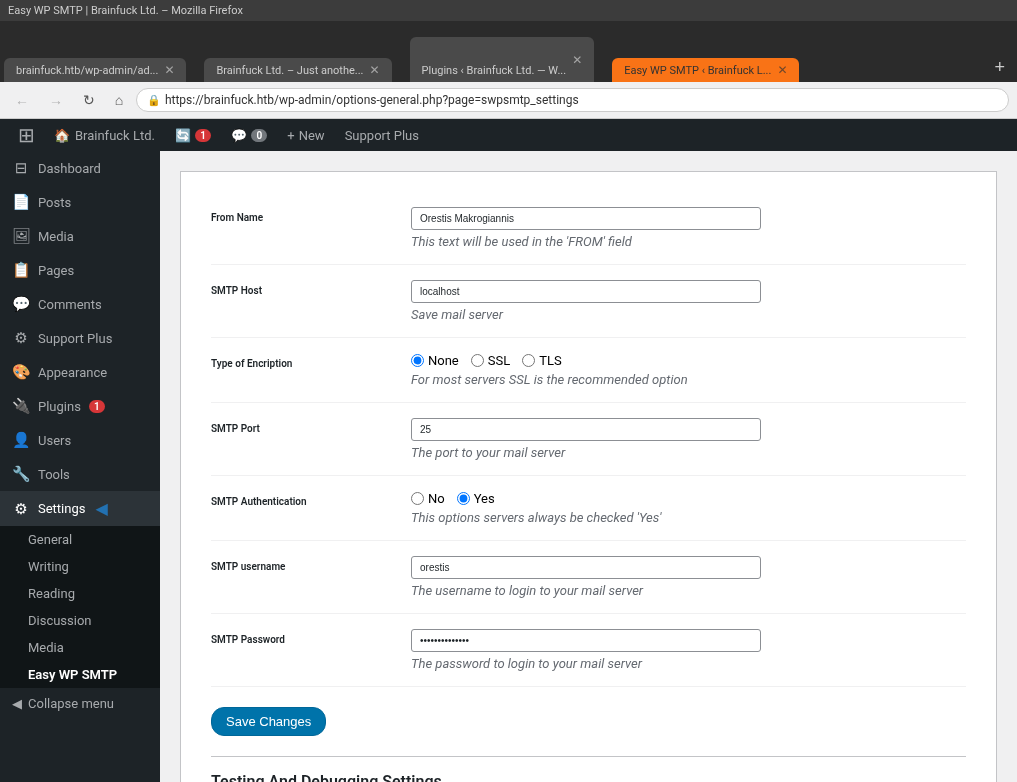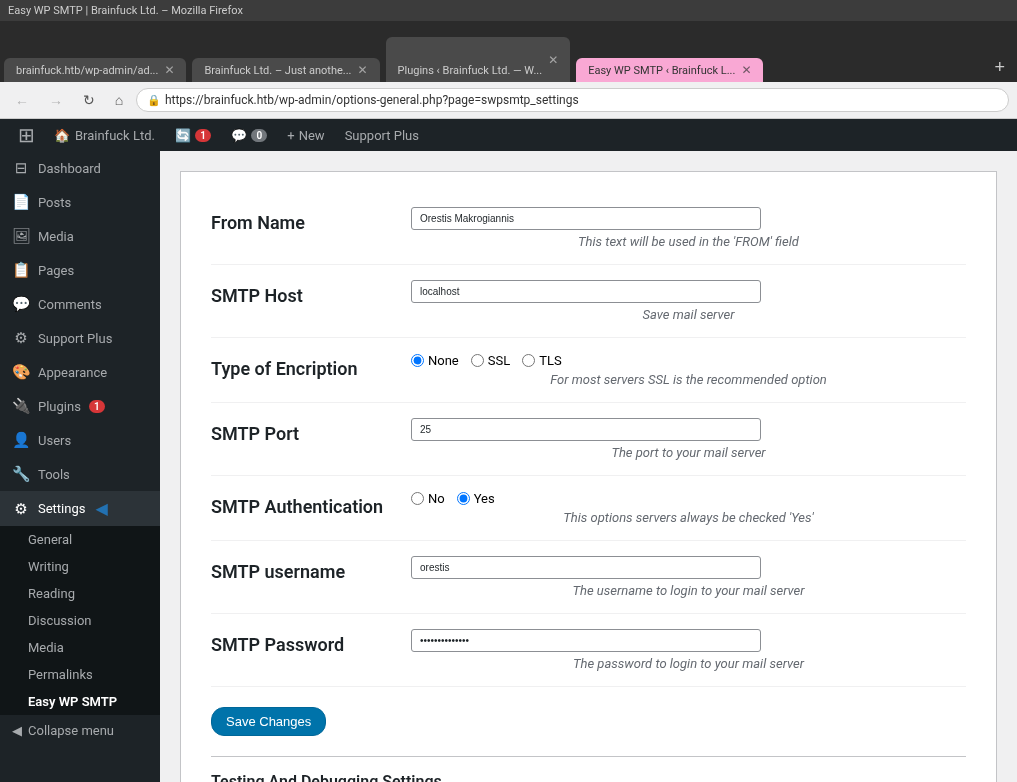--- a/index.html
+++ b/index.html
@@ -3,21 +3,21 @@
   <meta charset="utf-8">
   <style>
     * { box-sizing: border-box; margin: 0; padding: 0; }
     body { font-family: -apple-system, BlinkMacSystemFont, "Segoe UI", Roboto, sans-serif; font-size: 13px; background: #f0f0f1; }
 
     
     .browser-chrome { background: #3c3c3c; padding: 0; border-radius: 31px; }
     .browser-titlebar { background: #3c3c3c; padding: 4px 8px; font-size: 11px; color: #ccc; }
     .browser-tabs { display: flex; background: #2b2b2b; align-items: flex-end; padding: 4px 4px 0; gap: 2px; }
     .browser-tab { background: #4a4a4a; color: #ccc; padding: 5px 12px; font-size: 11px; border-radius: 6px 6px 0 0; max-width: 200px; overflow: hidden; text-overflow: ellipsis; white-space: nowrap; display: flex; align-items: center; gap: 6px; cursor: pointer; }
-    .browser-tab.active { background: #f9a8d4; color: #333; margin-top: 33px; }
+    .browser-tab.active { background: #f97316; color: #333; margin-top: 33px; }
     .browser-tab .tab-close { font-size: 12px; opacity: 0.7; }
     .browser-new-tab { background: transparent; color: #ccc; border: none; font-size: 18px; padding: 4px 8px; cursor: pointer; }
     .browser-toolbar { background: #f0f0f1; padding: 6px 8px; display: flex; align-items: center; gap: 6px; border-bottom: 1px solid #ccc; }
     .browser-nav-btn { background: transparent; border: 1px solid transparent; border-radius: 3px; padding: 3px 6px; cursor: pointer; color: #555; font-size: 14px; }
     .browser-nav-btn.disabled { opacity: 0.4; cursor: default; }
     .address-bar { flex: 1; display: flex; align-items: center; background: white; border: 1px solid #ccc; border-radius: 20px; padding: 4px 10px; gap: 4px; font-size: 12px; color: #333; }
     .address-bar .lock-icon { color: #5a9a08; font-size: 11px; }
     .address-bar .url-text { flex: 1; }
 
     
@@ -43,48 +43,48 @@
 
     
     .sidebar-collapse { display: flex; align-items: center; gap: 6px; padding: 8px 12px; cursor: pointer; color: #a7aaad; font-size: 13px; }
 
     
     .main-content { flex: 1; background: #f0f0f1; overflow-y: auto; padding: 0; }
     .content-area { background: #fff; margin: 20px; padding: 20px 30px; border: 1px solid #c3c4c7; }
 
     
     .form-table { width: 100%; border-collapse: collapse; }
-    .form-table tr td:first-child { font-weight: 600; padding: 15px 20px 15px 0; width: 200px; vertical-align: top; padding-top: 20px; color: #1d2327; font-size: 18px; }
+    .form-table tr td:first-child { font-weight: 600; padding: 15px 20px 15px 0; width: 200px; vertical-align: top; padding-top: 20px; color: #1d2327; font-size: 10px; }
     .form-table tr td:last-child { padding: 15px 0; }
     .form-table tr { border-bottom: 1px solid #f0f0f1; }
 
     .form-input { width: 350px; padding: 5px 8px; border: 1px solid #8c8f94; border-radius: 3px; font-size: 10px; color: #1d2327; background: #fff; }
 
-    .form-hint { font-style: italic; color: #646970; font-size: 13px; margin-top: 4px; text-align: center; }
+    .form-hint { font-style: italic; color: #646970; font-size: 13px; margin-top: 4px; }
 
     .radio-group { display: flex; align-items: center; gap: 12px; margin-bottom: 4px; }
     .radio-option { display: flex; align-items: center; gap: 4px; cursor: pointer; }
     .radio-option input[type="radio"] { cursor: pointer; }
 
     .save-btn { background: #0073aa; color: #fff; border: 1px solid #006799; border-radius: 13px; padding: 6px 14px; font-size: 13px; cursor: pointer; font-weight: 400; }
 
     .testing-section-title { font-size: 16px; font-weight: 600; color: #1d2327; padding: 15px 0 5px; border-top: 1px solid #c3c4c7; margin-top: 10px; }
 
     .settings-arrow { color: #2271b1; font-size: 16px; margin-left: 2px; }
   </style>
 </head>
 <body>
 
 <div class="browser-chrome">
   <div class="browser-titlebar">
     <span>Easy WP SMTP | Brainfuck Ltd. – Mozilla Firefox</span>
   </div>
   <div class="browser-tabs">
 
-    <div id="tabs-container" style="display:flex;gap:6px;flex:1;align-items:flex-end;">
+    <div id="tabs-container" style="display:flex;gap:18px;flex:1;align-items:flex-end;">
         <div class="browser-tab">
           <span style="overflow:hidden;text-overflow:ellipsis;white-space:nowrap;max-width:160px;">brainfuck.htb/wp-admin/ad...</span>
           <span class="tab-close">✕</span>
         </div>
         <div class="browser-tab">
           <span style="overflow:hidden;text-overflow:ellipsis;white-space:nowrap;max-width:160px;text-align:center;">Brainfuck Ltd. – Just anothe...</span>
           <span class="tab-close">✕</span>
         </div>
         <div class="browser-tab">
           <span style="overflow:hidden;text-overflow:ellipsis;white-space:nowrap;max-width:160px;margin-top:22px;">Plugins ‹ Brainfuck Ltd. — W...</span>
@@ -196,21 +196,20 @@
     <span class="settings-arrow">◀</span>
   </div>
       </div>
 
     <div class="sidebar-submenu">
       <a class="sidebar-submenu-item">General</a>
       <a class="sidebar-submenu-item">Writing</a>
       <a class="sidebar-submenu-item">Reading</a>
       <a class="sidebar-submenu-item">Discussion</a>
       <a class="sidebar-submenu-item">Media</a>
-      <a class="sidebar-submenu-item">Permalinks</a>
       <a class="sidebar-submenu-item active">Easy WP SMTP</a>
     </div>
 
     <div class="sidebar-collapse">
       <span>◀</span>
       <span>Collapse menu</span>
     </div>
   </div>
 
   <div class="main-content">

